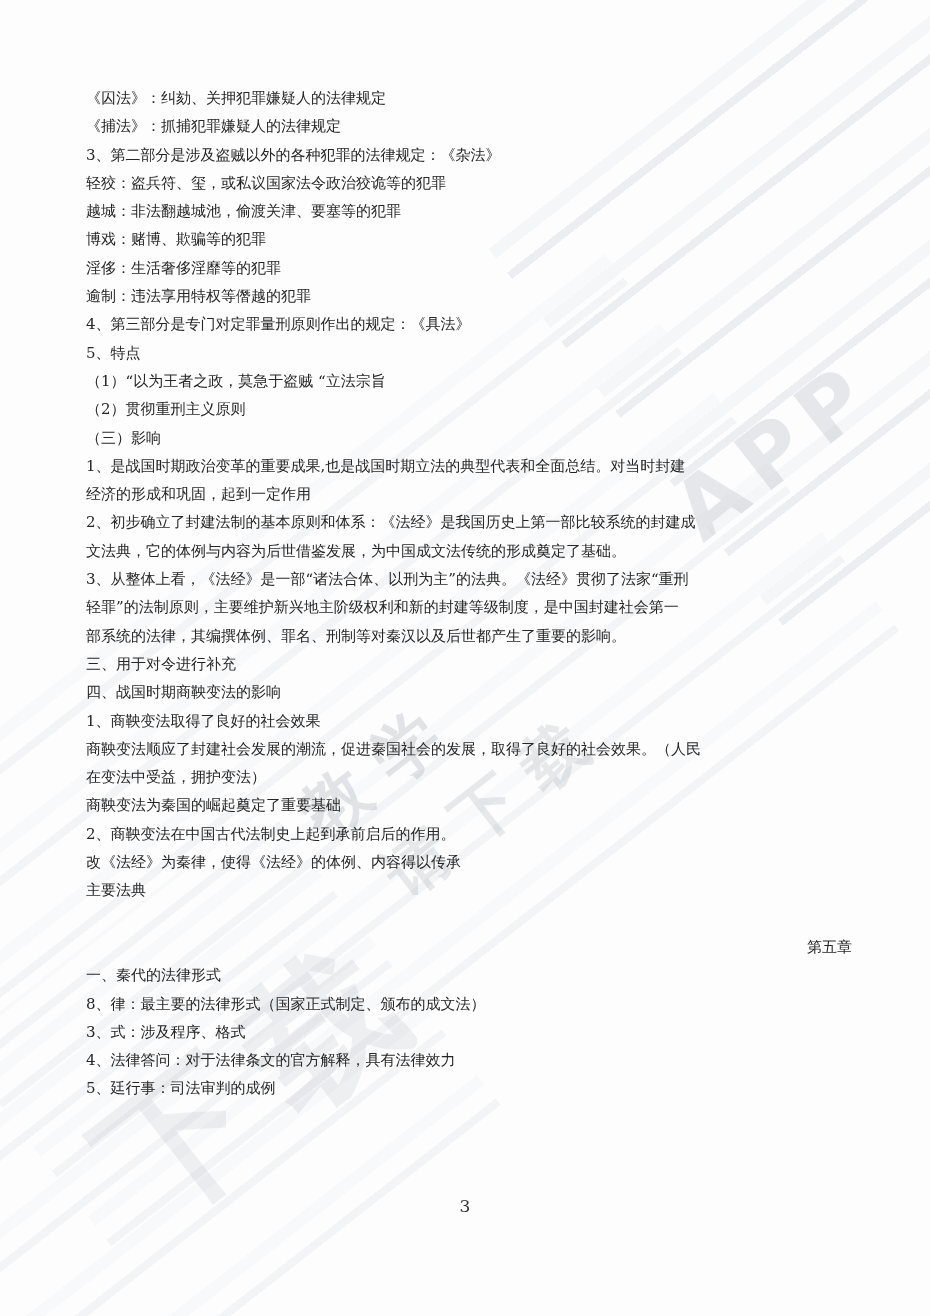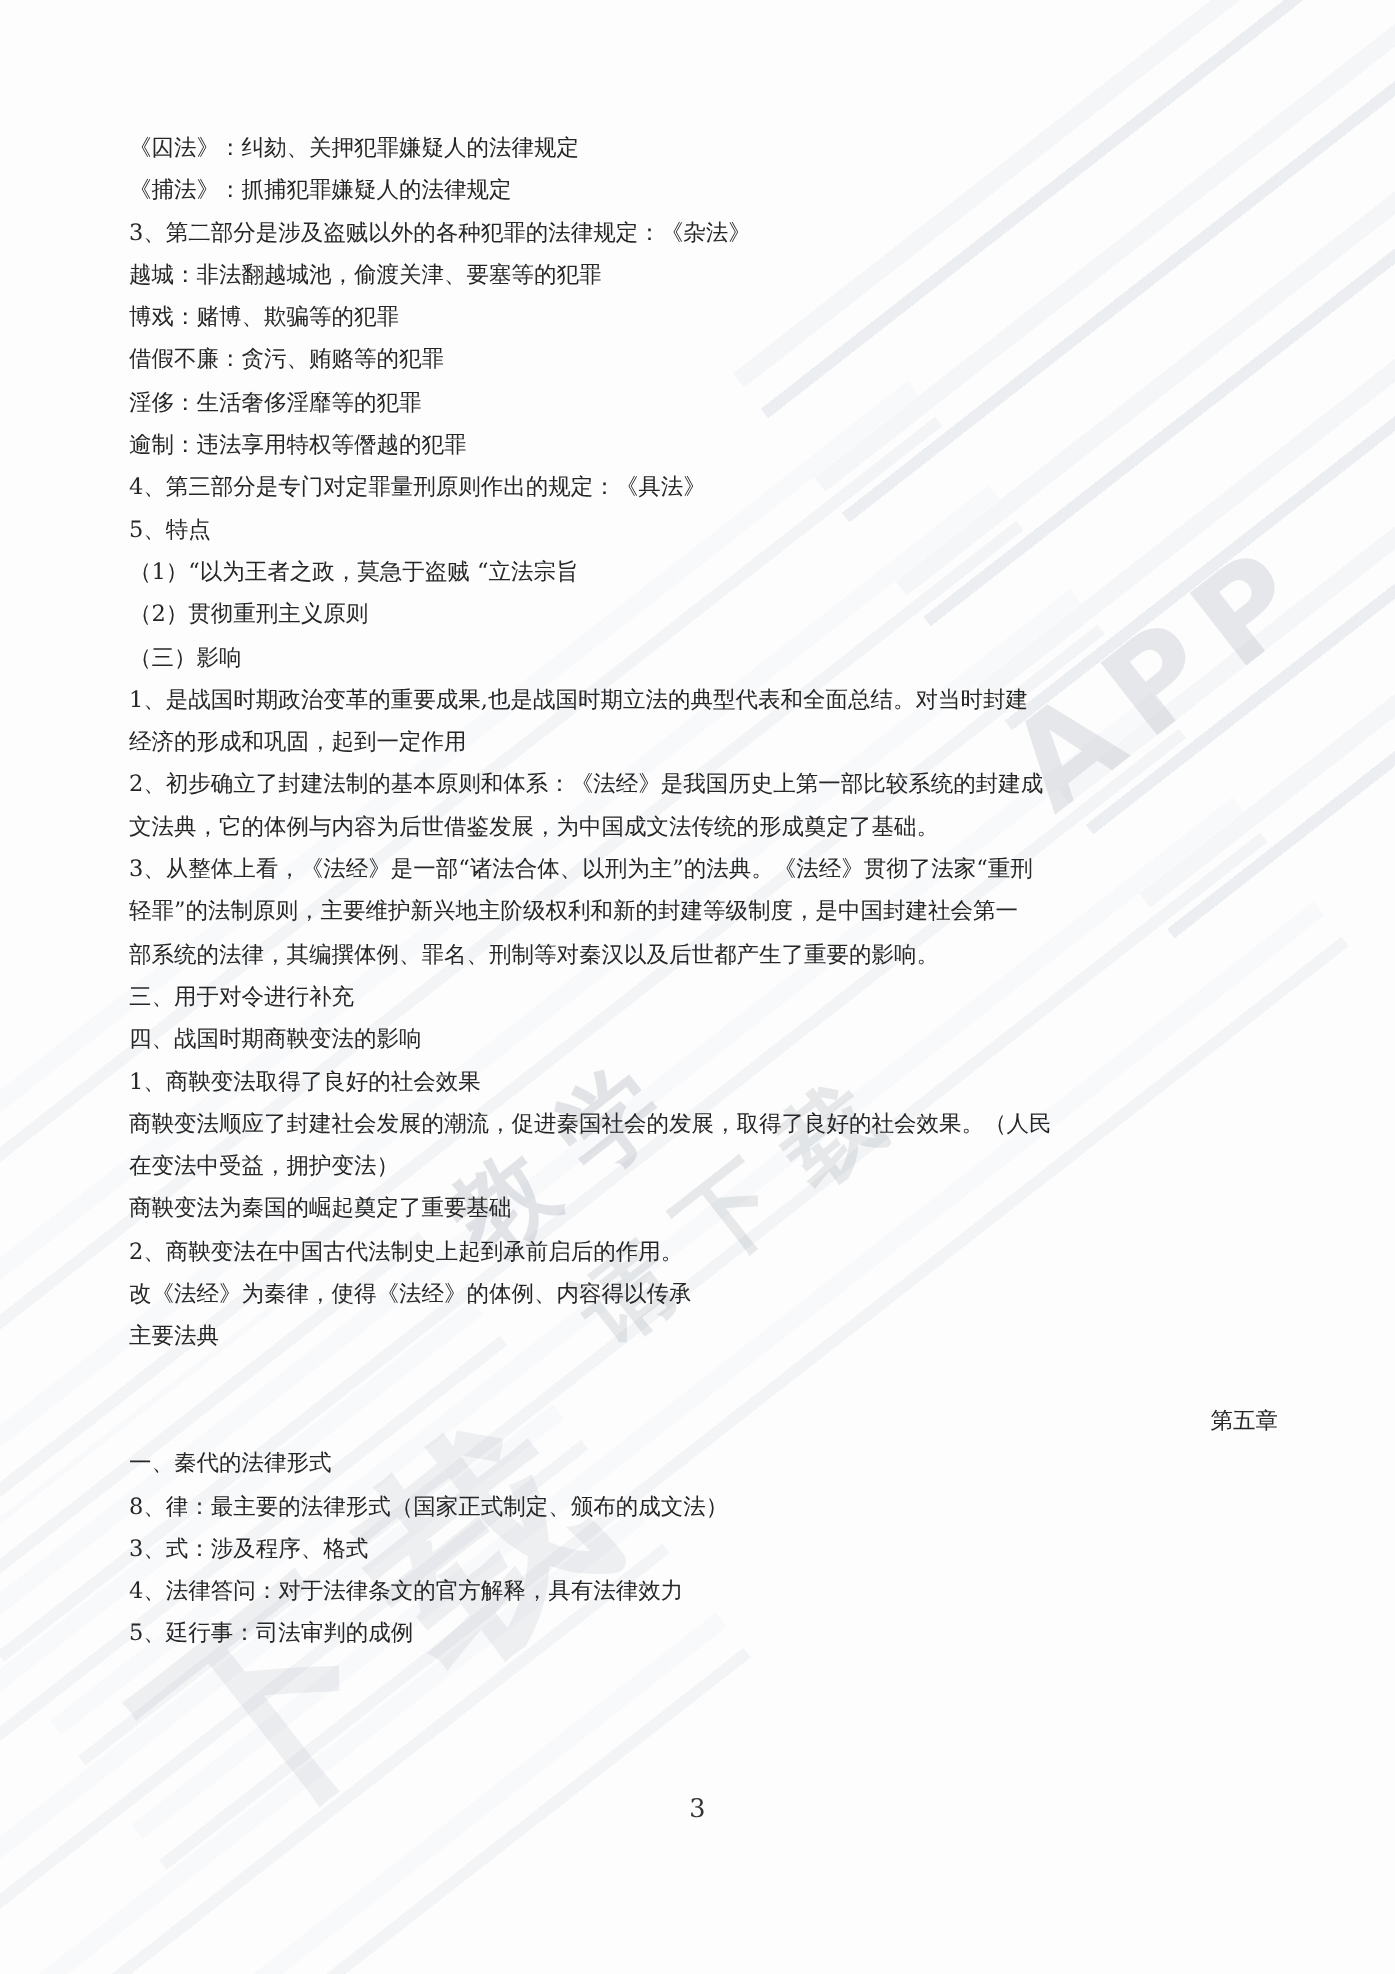--- a/index.html
+++ b/index.html
@@ -71,23 +71,23 @@
 
   <div class="wm-text wm-big">下载</div>
   <div class="wm-text wm-jx">教学</div>
   <div class="wm-text wm-qxz">请下载</div>
   <div class="wm-text wm-app">APP</div>
 
   <div class="content" id="content">
       <div class="line">《囚法》：纠劾、关押犯罪嫌疑人的法律规定</div>
       <div class="line">《捕法》：抓捕犯罪嫌疑人的法律规定</div>
       <div class="line">3、第二部分是涉及盗贼以外的各种犯罪的法律规定：《杂法》</div>
+      <div class="line">轻狡：盗兵符、玺，或私议国家法令政治狡诡等的犯罪</div>
       <div class="line">越城：非法翻越城池，偷渡关津、要塞等的犯罪</div>
       <div class="line">博戏：赌博、欺骗等的犯罪</div>
-      <div class="line">借假不廉：贪污、贿赂等的犯罪</div>
       <div class="line">淫侈：生活奢侈淫靡等的犯罪</div>
       <div class="line">逾制：违法享用特权等僭越的犯罪</div>
       <div class="line">4、第三部分是专门对定罪量刑原则作出的规定：《具法》</div>
       <div class="line">5、特点</div>
       <div class="line">（1）“以为王者之政，莫急于盗贼 “立法宗旨</div>
       <div class="line">（2）贯彻重刑主义原则</div>
       <div class="line">（三）影响</div>
       <div class="line">1、是战国时期政治变革的重要成果,也是战国时期立法的典型代表和全面总结。对当时封建</div>
       <div class="line">经济的形成和巩固，起到一定作用</div>
       <div class="line">2、初步确立了封建法制的基本原则和体系：《法经》是我国历史上第一部比较系统的封建成</div>

